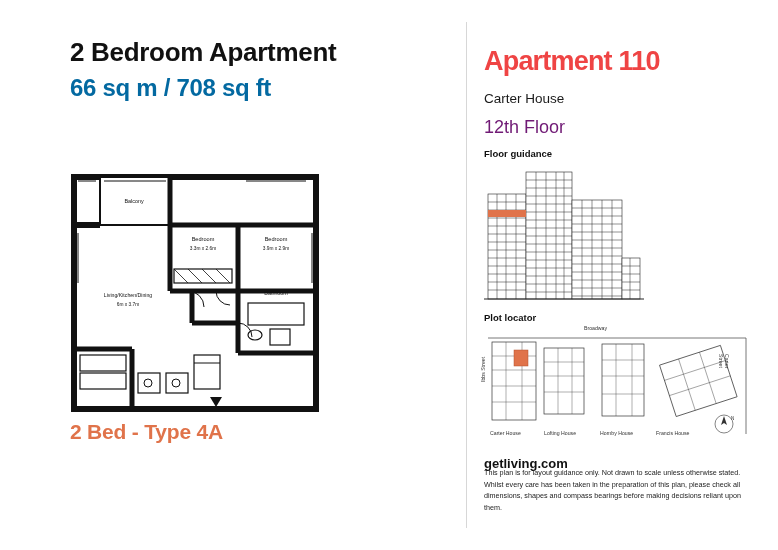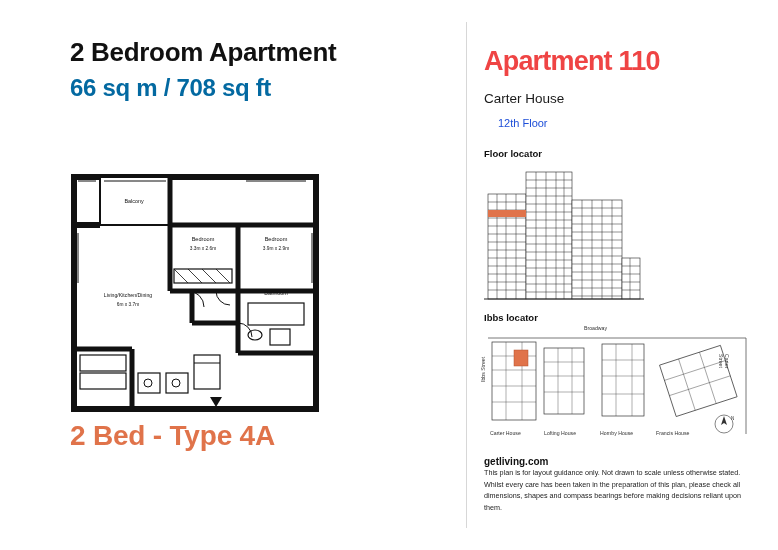--- a/index.html
+++ b/index.html
@@ -60,21 +60,21 @@
     top: 173px;
     width: 250px;
     height: 240px;
   }
   .fp-svg { display:block; }
 
   .type-label {
     position: absolute;
     left: 42px;
     top: 420px;
-    font-size: 28px;
+    font-size: 21px;
     font-weight: bold;
     color: #e0734a;
     letter-spacing: -0.2px;
   }
   .brand {
     position: absolute;
     left: 40px;
     top: 466px;
     font-size: 33px;
     font-weight: bold;
@@ -109,23 +109,23 @@
     color: #ef4444;
   }
   .apt-building {
     position: absolute;
     left: 0; top: 91px;
     font-size: 13.5px;
     color: #1a1a1a;
   }
   .apt-floor {
     position: absolute;
-    left: 14px; top: 117px;
-    font-size: 11px;
-    color: #1d4ed8;
+    left: 0; top: 117px;
+    font-size: 18px;
+    color: #701a75;
   }
   .section-head {
     position: absolute;
     font-size: 9.5px;
     font-weight: bold;
     color: #111111;
   }
   .floor-locator-head { left: 0; top: 148px; }
   .plot-locator-head  { left: 0; top: 312px; }
 
@@ -142,21 +142,21 @@
 
   .plot-caption {
     position: absolute;
     font-size: 5.2px;
     color: #333;
   }
 
   .footer-brand {
     position: absolute;
     left: 0; top: 456px;
-    font-size: 10px;
+    font-size: 13px;
     font-weight: bold;
     color: #111;
   }
   .disclaimer {
     position: absolute;
     left: 0; top: 467px;
     width: 262px;
     font-size: 7.2px;
     line-height: 1.62;
     color: #222;
@@ -245,21 +245,21 @@
   </div>
 
   <div class="divider"></div>
 
   <div class="right-panel">
 
     <div class="apt-title">Apartment 110</div>
     <div class="apt-building">Carter House</div>
     <div class="apt-floor">12th Floor</div>
 
-    <div class="section-head floor-locator-head">Floor locator</div>
+    <div class="section-head floor-locator-head">Floor guidance</div>
 
     <div class="floor-locator">
       <svg width="160" height="135" viewBox="0 0 160 135" xmlns="http://www.w3.org/2000/svg">
         <g stroke="#222" fill="none" stroke-width="0.6">
 
           <rect x="4" y="28" width="38" height="105" fill="#fff"></rect>
 
           <rect x="42" y="6" width="46" height="127" fill="#fff"></rect>
 
           <rect x="88" y="34" width="50" height="99" fill="#fff"></rect>
@@ -286,21 +286,21 @@
             <path d="M146 92 V133"></path>
           </g>
 
           <path d="M0 133 H160" stroke-width="1"></path>
         </g>
 
         <rect x="4" y="44" width="38" height="7" fill="#e0734a" stroke="none"></rect>
       </svg>
     </div>
 
-    <div class="section-head plot-locator-head">Ibbs locator</div>
+    <div class="section-head plot-locator-head">Plot locator</div>
 
     <div class="plot-locator">
       <svg width="268" height="115" viewBox="0 0 268 115" xmlns="http://www.w3.org/2000/svg">
         <g stroke="#333" fill="#fff" stroke-width="0.7">
 
           <rect x="8" y="12" width="44" height="78"></rect>
           <path d="M8 26 H52 M8 40 H52 M8 56 H52 M8 72 H52" stroke-width="0.4"></path>
           <path d="M22 12 V90 M38 12 V90" stroke-width="0.4"></path>
 
           <rect x="60" y="18" width="40" height="66"></rect>

